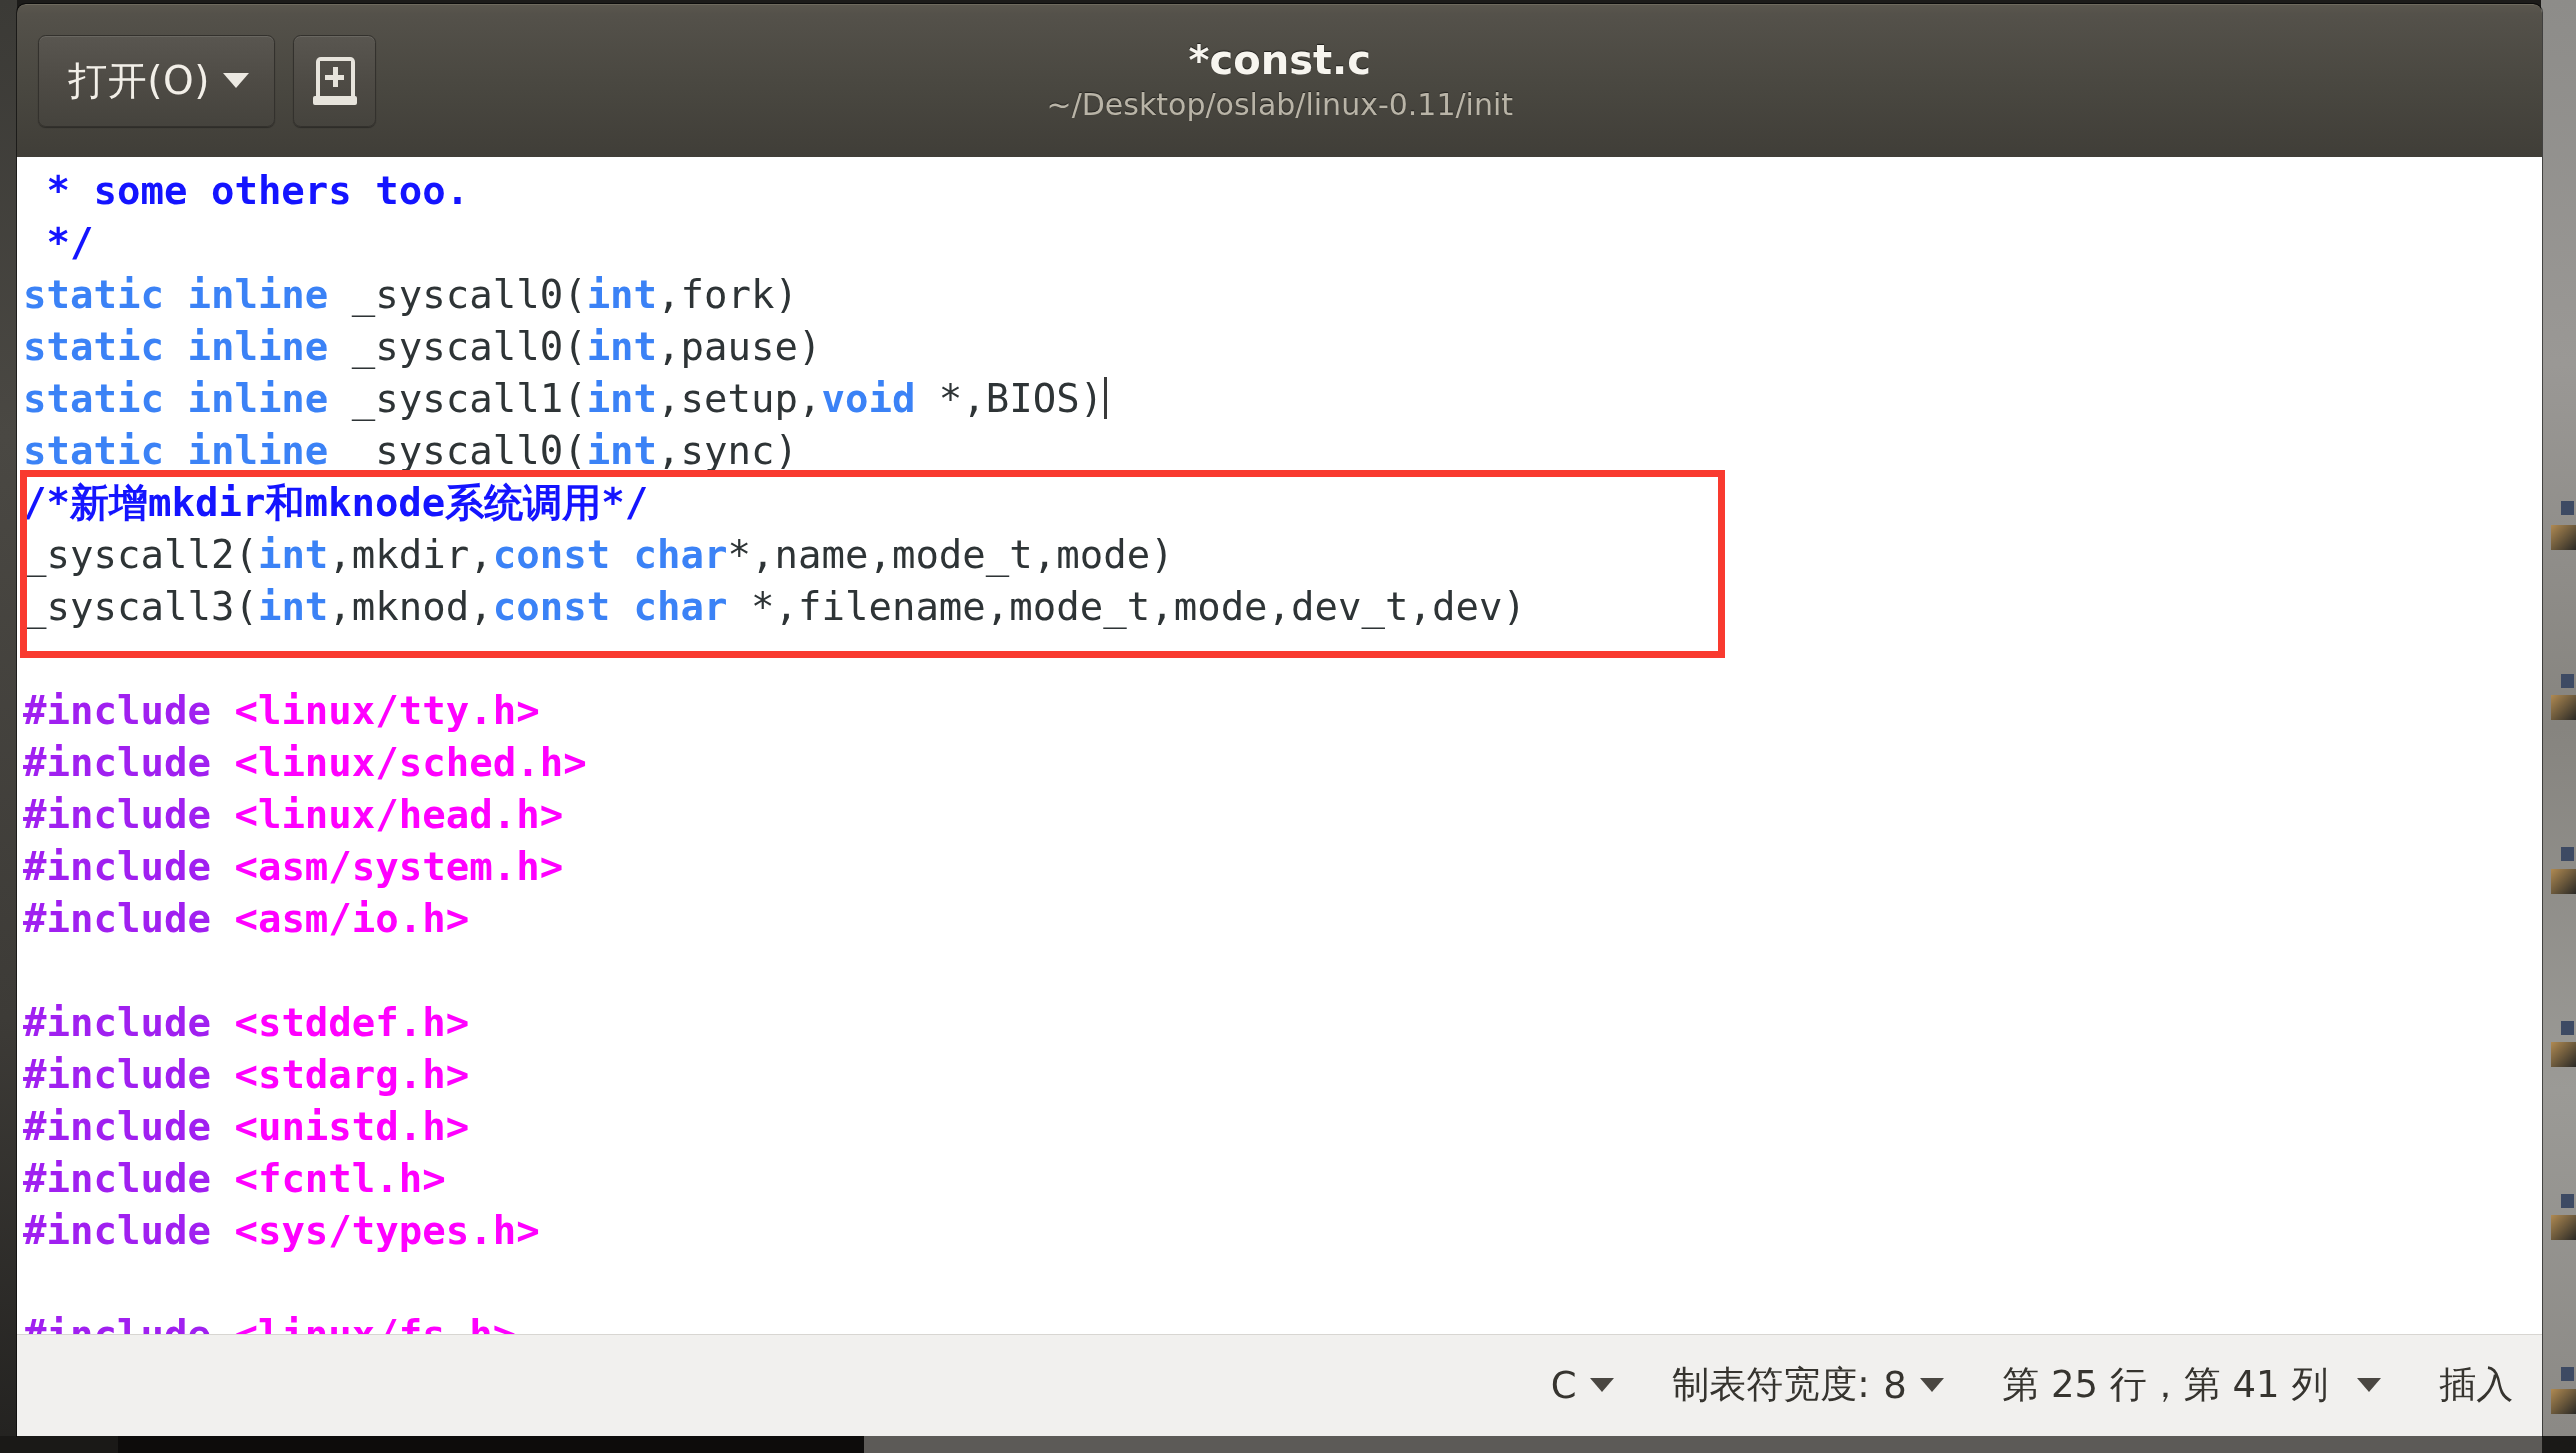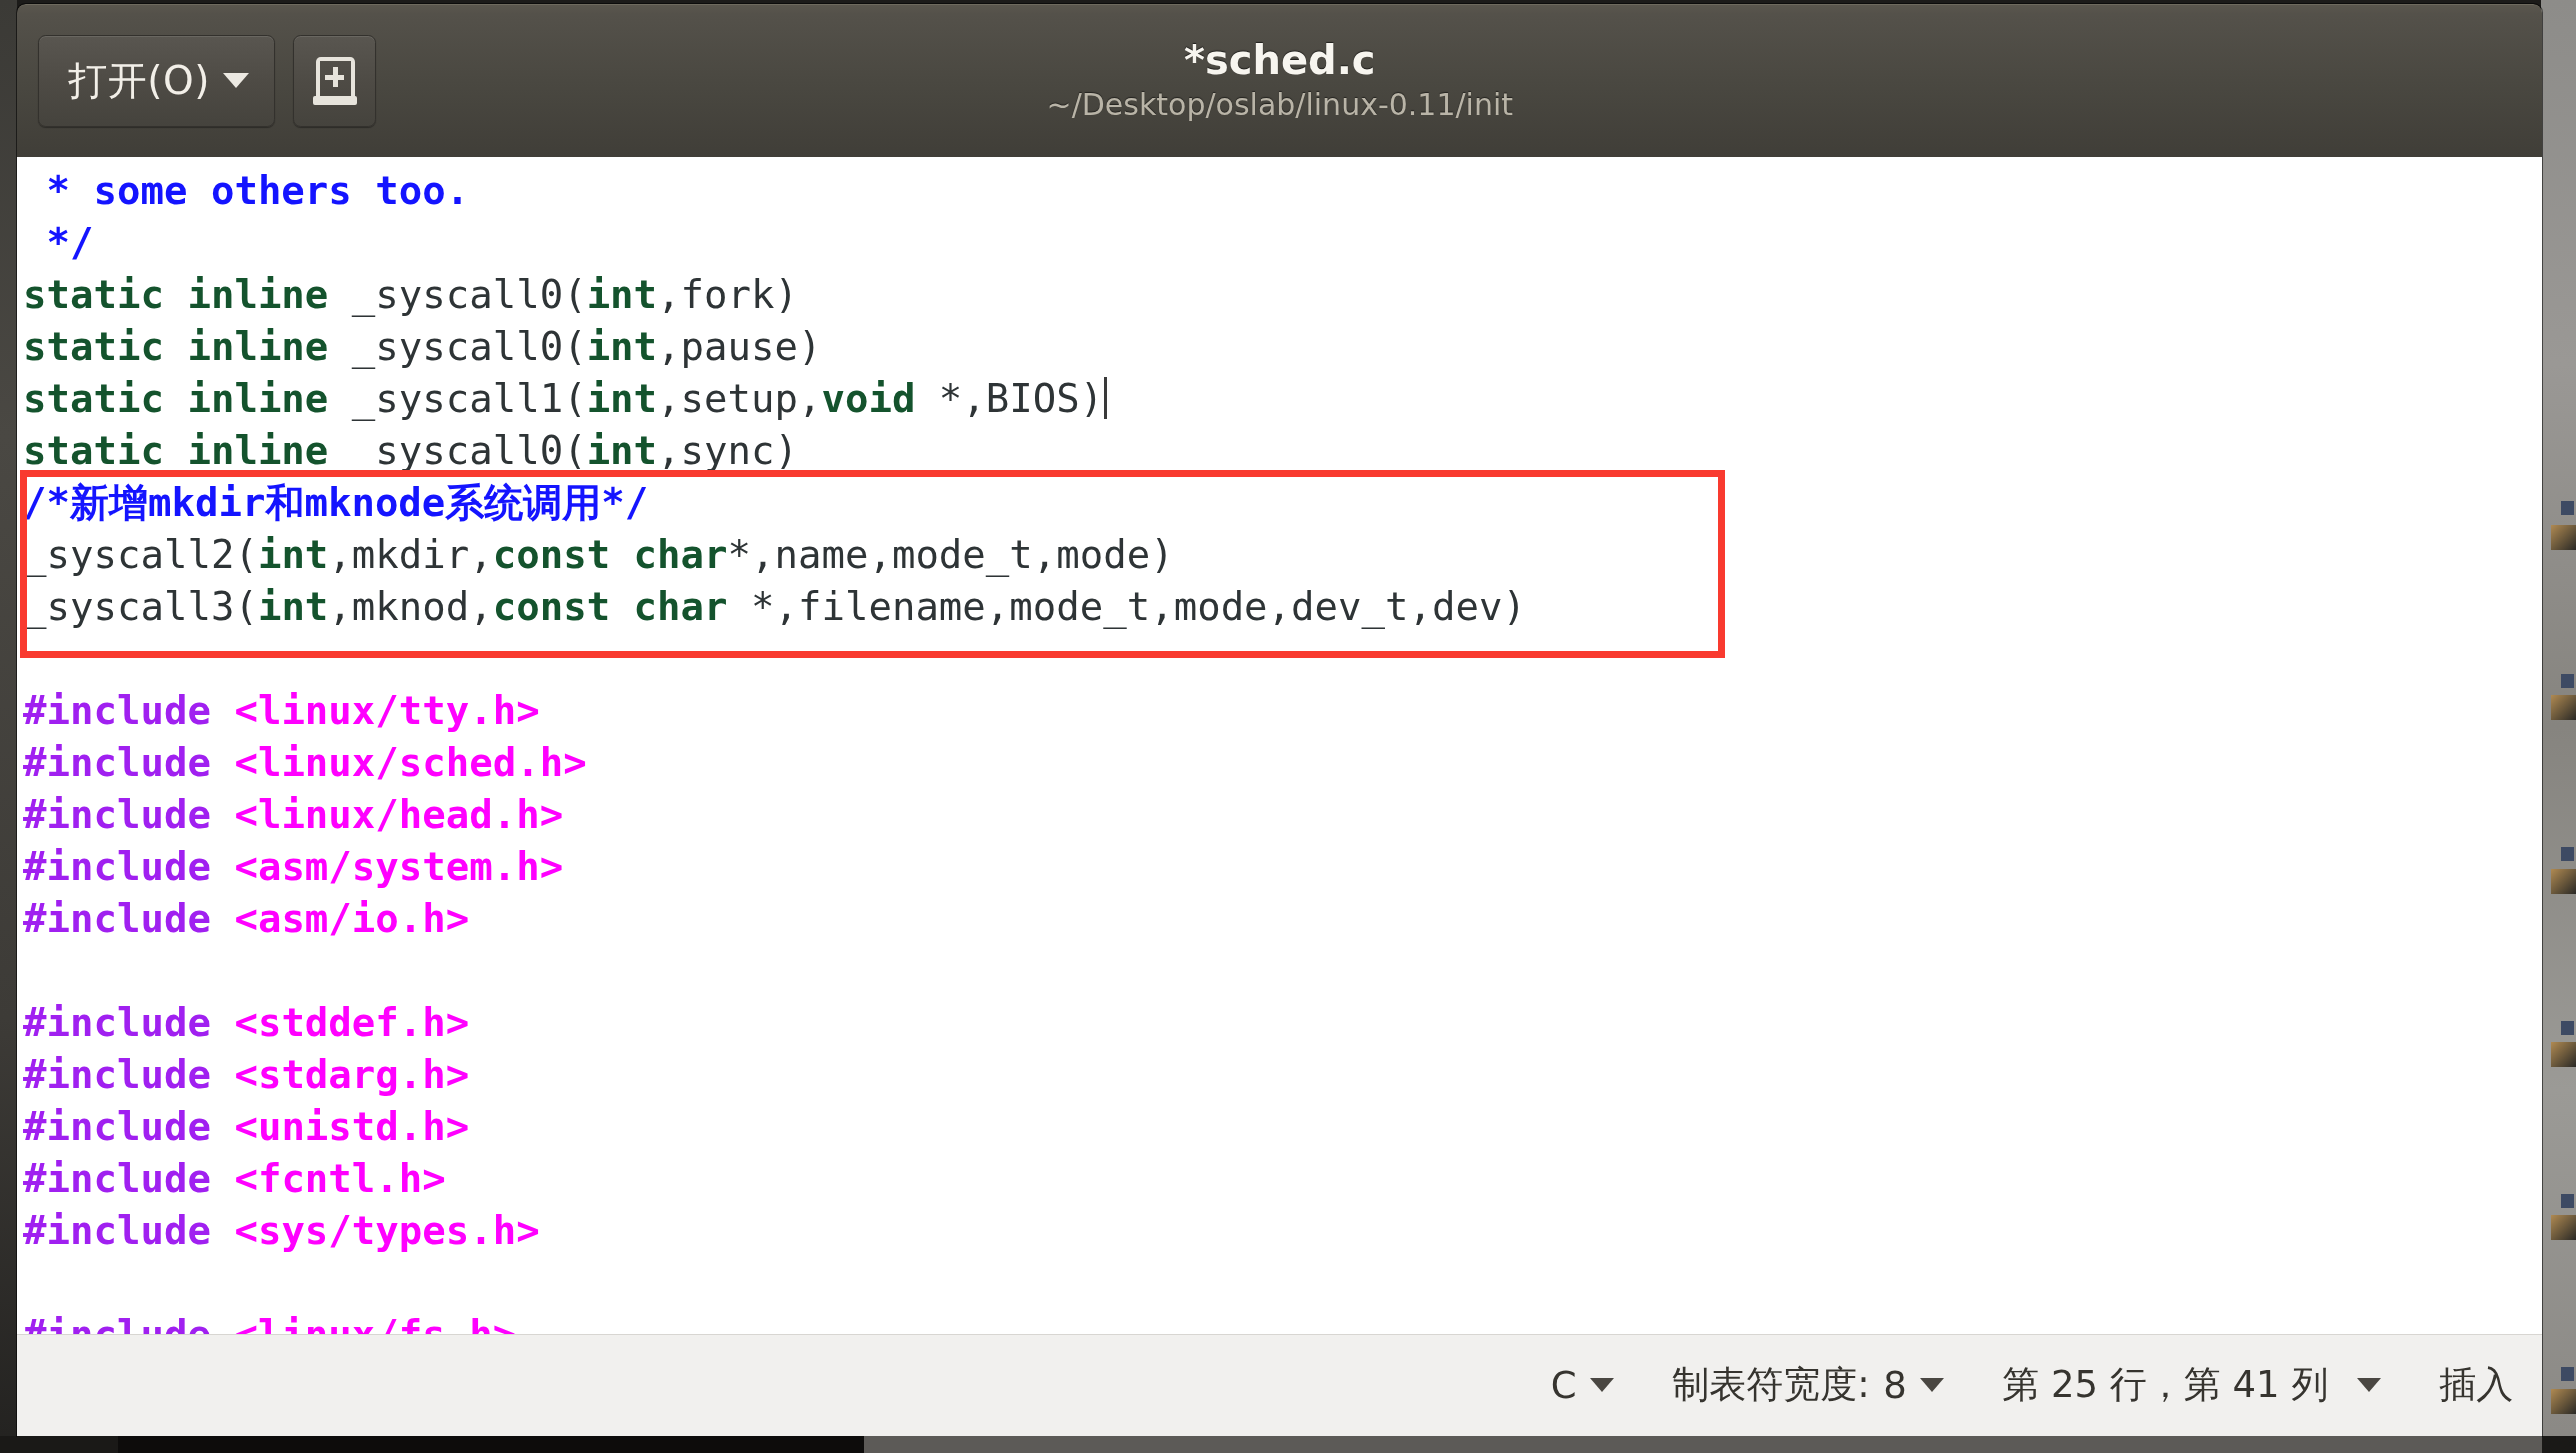--- a/index.html
+++ b/index.html
@@ -212,21 +212,21 @@
     left: 0; top: 0;
     padding: 7.7px 0 0 5.8px;
     font-family: "DejaVu Sans Mono", monospace;
     font-size: 39px;
     line-height: 52px;
     white-space: pre;
     color: #2e3436;
     letter-spacing: 0px;
   }
   .code .ln { display: block; height: 52px; }
-  .kw   { color: #14532d; font-weight: bold; }
+  .kw   { color: #3b82f6; font-weight: bold; }
   .cmt  { color: #1414ff; font-weight: bold; }
   .pp   { color: #a020f0; font-weight: bold; }
   .hdr  { color: #ff00ff; font-weight: bold; }
   .txt  { color: #2e3436; }
   .caret-text {
     display: inline-block;
     width: 2.9px;
     height: 42px;
     background: #3a3a3a;
     vertical-align: -7.7px;
@@ -318,21 +318,21 @@
     <div class="wedge" style="top:1389px"></div>
   </div>
   <div class="strip-bottom"></div>
 </div>
 
 <div id="window">
 
   <div class="headerbar">
 
     <div class="titleblock">
-      <div class="title-main">*sched.c</div>
+      <div class="title-main">*const.c</div>
       <div class="title-sub">~/Desktop/oslab/linux-0.11/init</div>
     </div>
 
     <div class="hb-left">
       <div class="btn btn-open">
         <span class="lbl">打开(O)</span>
         <span class="caret-down"></span>
       </div>
       <div class="btn btn-icon">
         <span class="icon-newdoc">

